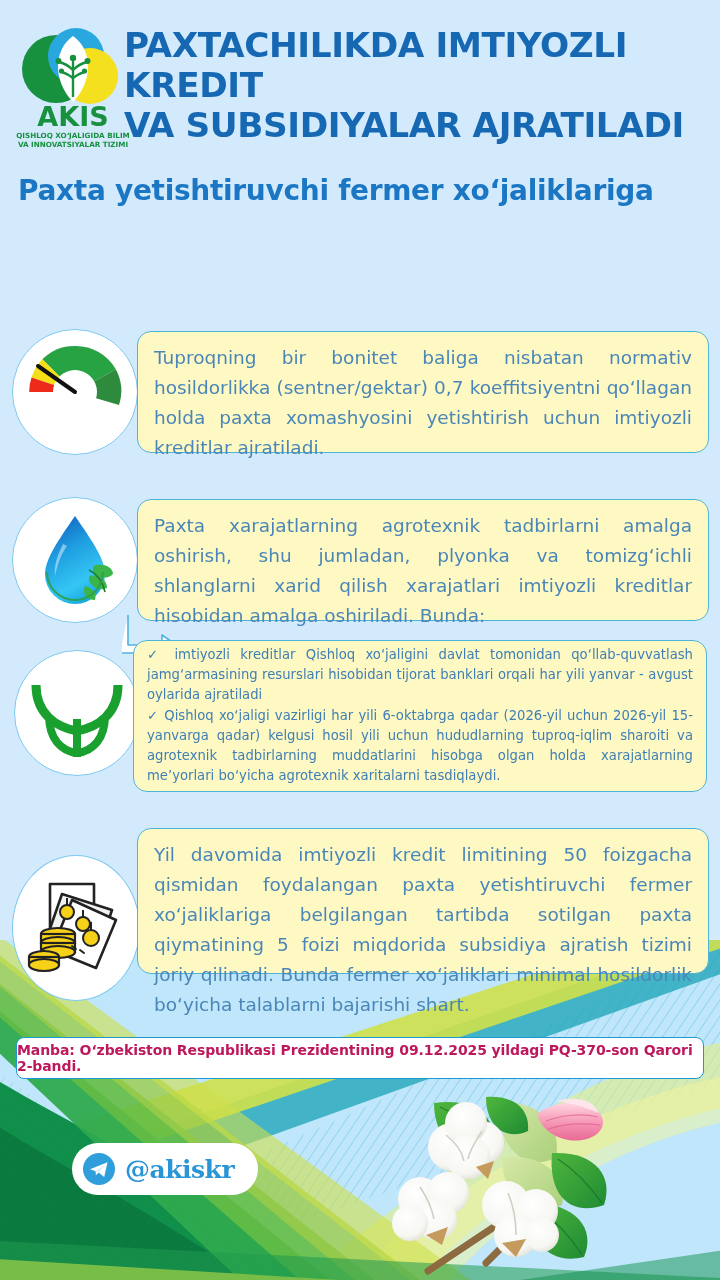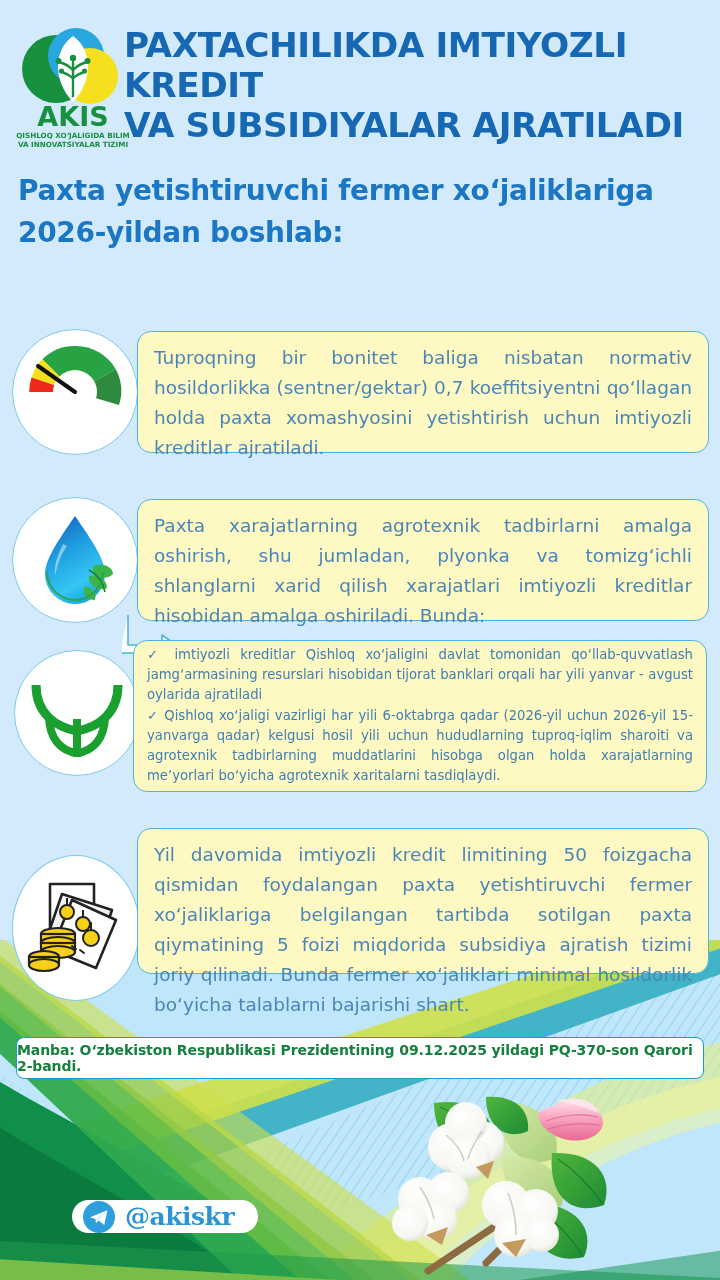--- a/index.html
+++ b/index.html
@@ -87,34 +87,34 @@
   .connector svg{display:block;}
 
   
   .source{
     position:absolute;left:16px;top:1037px;width:688px;height:42px;
     background:#ffffff;
     border:1.5px solid #1b9ad1;
     border-radius:8px;
     box-sizing:border-box;
     display:flex;align-items:center;justify-content:center;
-    color:#15803d;
+    color:#be185d;
     font-family:"DejaVu Sans", sans-serif;
     font-weight:700;
     font-size:14px;
     letter-spacing:-0.1px;
   }
 
   
   .cotton{position:absolute;left:390px;top:1095px;width:330px;height:185px;}
   .cotton svg{display:block;}
 
   
   .tg{
-    position:absolute;left:72px;top:1200px;width:186px;height:33px;
+    position:absolute;left:72px;top:1143px;width:186px;height:52px;
     background:#ffffff;border-radius:26px;
     display:flex;align-items:center;
     padding-left:10px;box-sizing:border-box;
   }
   .tg-icon{width:34px;height:34px;flex:0 0 34px;}
   .tg-handle{
     margin-left:9px;
     color:#2a95d6;
     font-family:"DejaVu Serif", serif;
     font-weight:700;
@@ -201,21 +201,20 @@
     </div>
 
     <div class="title">
       <div>PAXTACHILIKDA IMTIYOZLI KREDIT</div>
       <div>VA SUBSIDIYALAR AJRATILADI</div>
     </div>
   </div>
 
   <div class="subtitle">
     <div>Paxta yetishtiruvchi fermer xo‘jaliklariga</div>
-    <div>2026-yildan boshlab:</div>
   </div>
 
   <div class="icon-circle" style="left:12px;top:329px;width:126px;height:126px;">
     <svg width="118" height="118" viewBox="0 0 118 118">
       <path d="M59,59 L59,13 A46,46 0 0 1 99.8,36.2 Z" fill="#27a343"></path>
       <path d="M59,59 L99.8,36.2 A46,46 0 0 1 103,72 L59,59 Z" fill="#2e8b3d"></path>
       <path d="M59,59 L26.3,26.3 A46,46 0 0 1 59,13 Z" fill="#27a343"></path>
       <path d="M59,59 L15.5,44.5 A46,46 0 0 1 26.3,26.3 Z" fill="#f5e017"></path>
       <path d="M59,59 L13.2,59 A46,46 0 0 1 15.5,44.5 Z" fill="#ee2b1b"></path>
       <circle cx="59" cy="59" r="22" fill="#ffffff"></circle>

